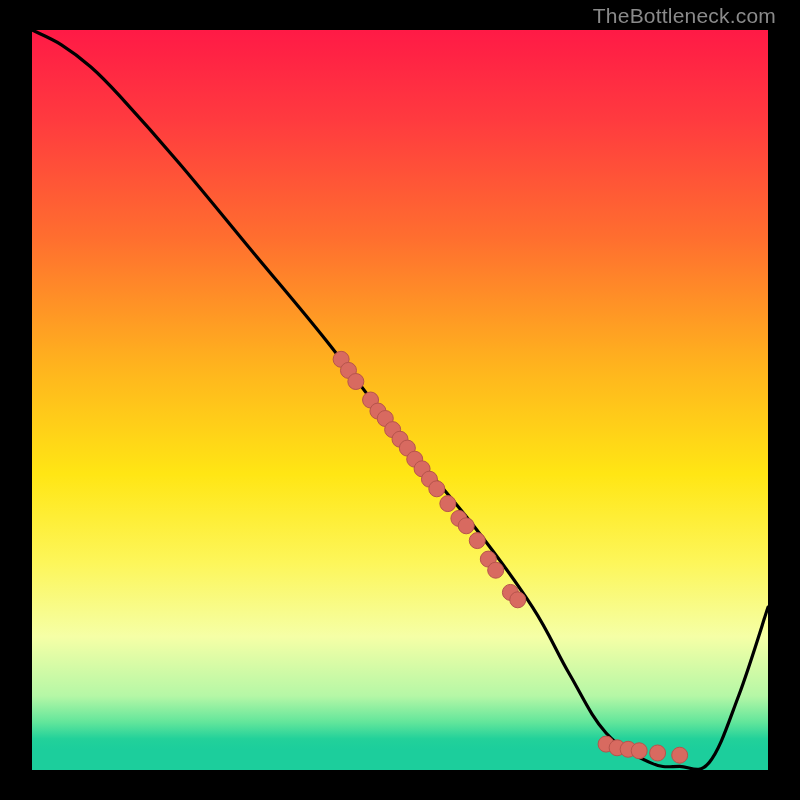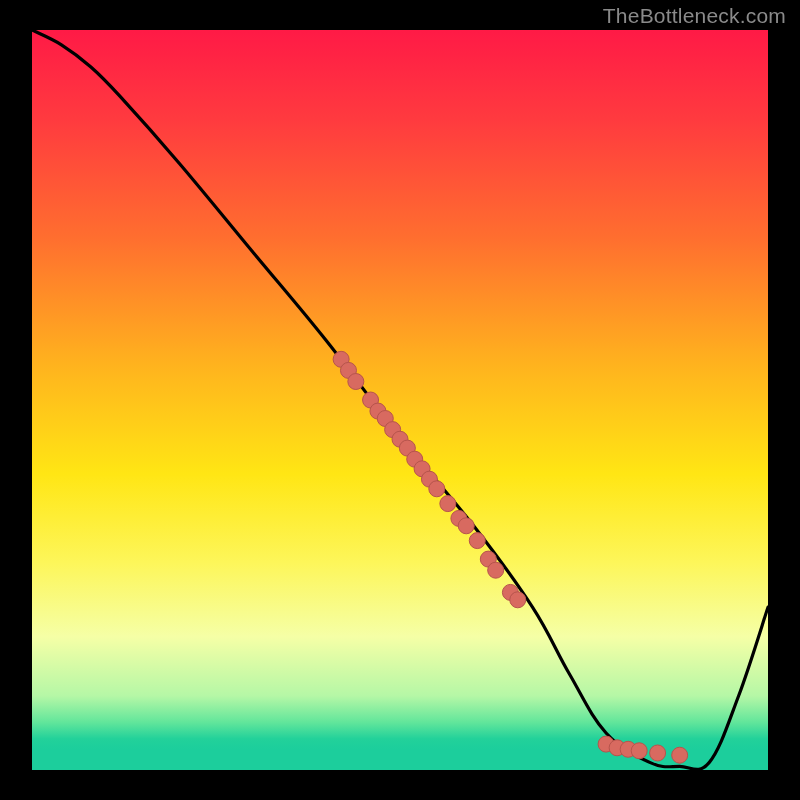--- a/index.html
+++ b/index.html
@@ -15,21 +15,21 @@
     width: 800px;
     height: 800px;
     background: #000;
   }
   svg {
     display: block;
   }
   .watermark {
     position: absolute;
     top: 4px;
-    right: 14px;
+    right: 24px;
     font-family: Arial, Helvetica, sans-serif;
     font-size: 21px;
     color: #8a8a8a;
     letter-spacing: 0.2px;
     user-select: none;
   }
 </style>
 </head>
 <body>
 

